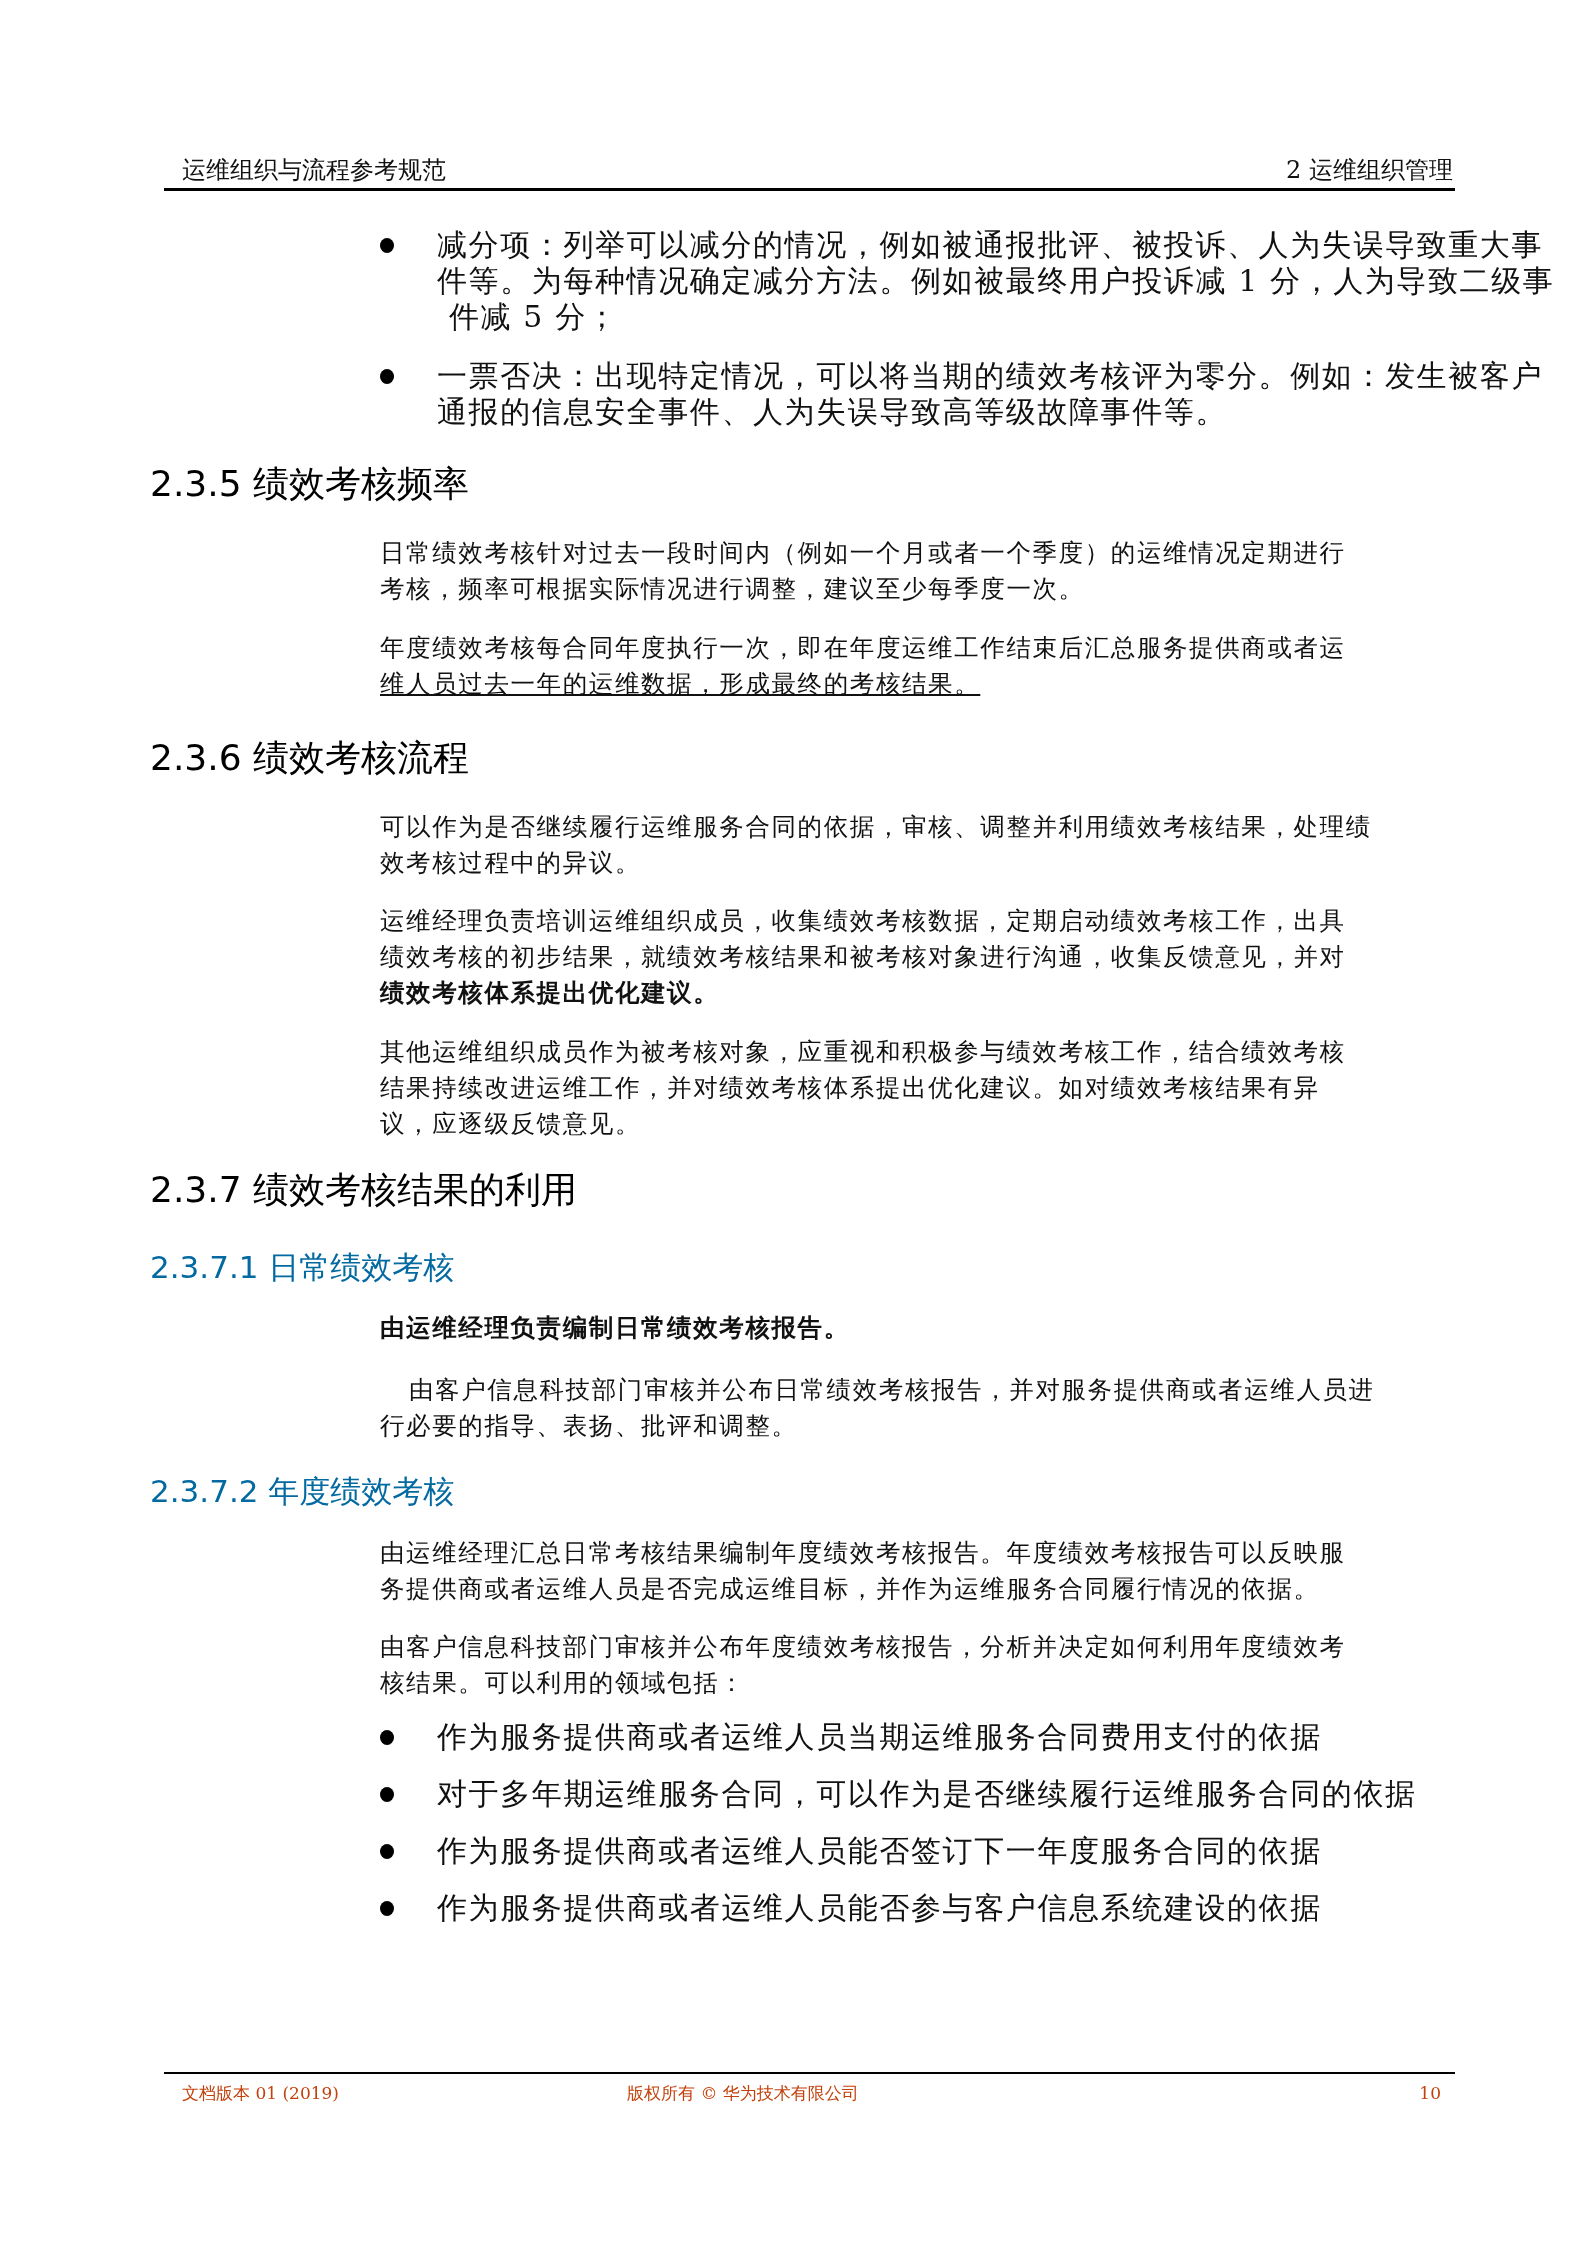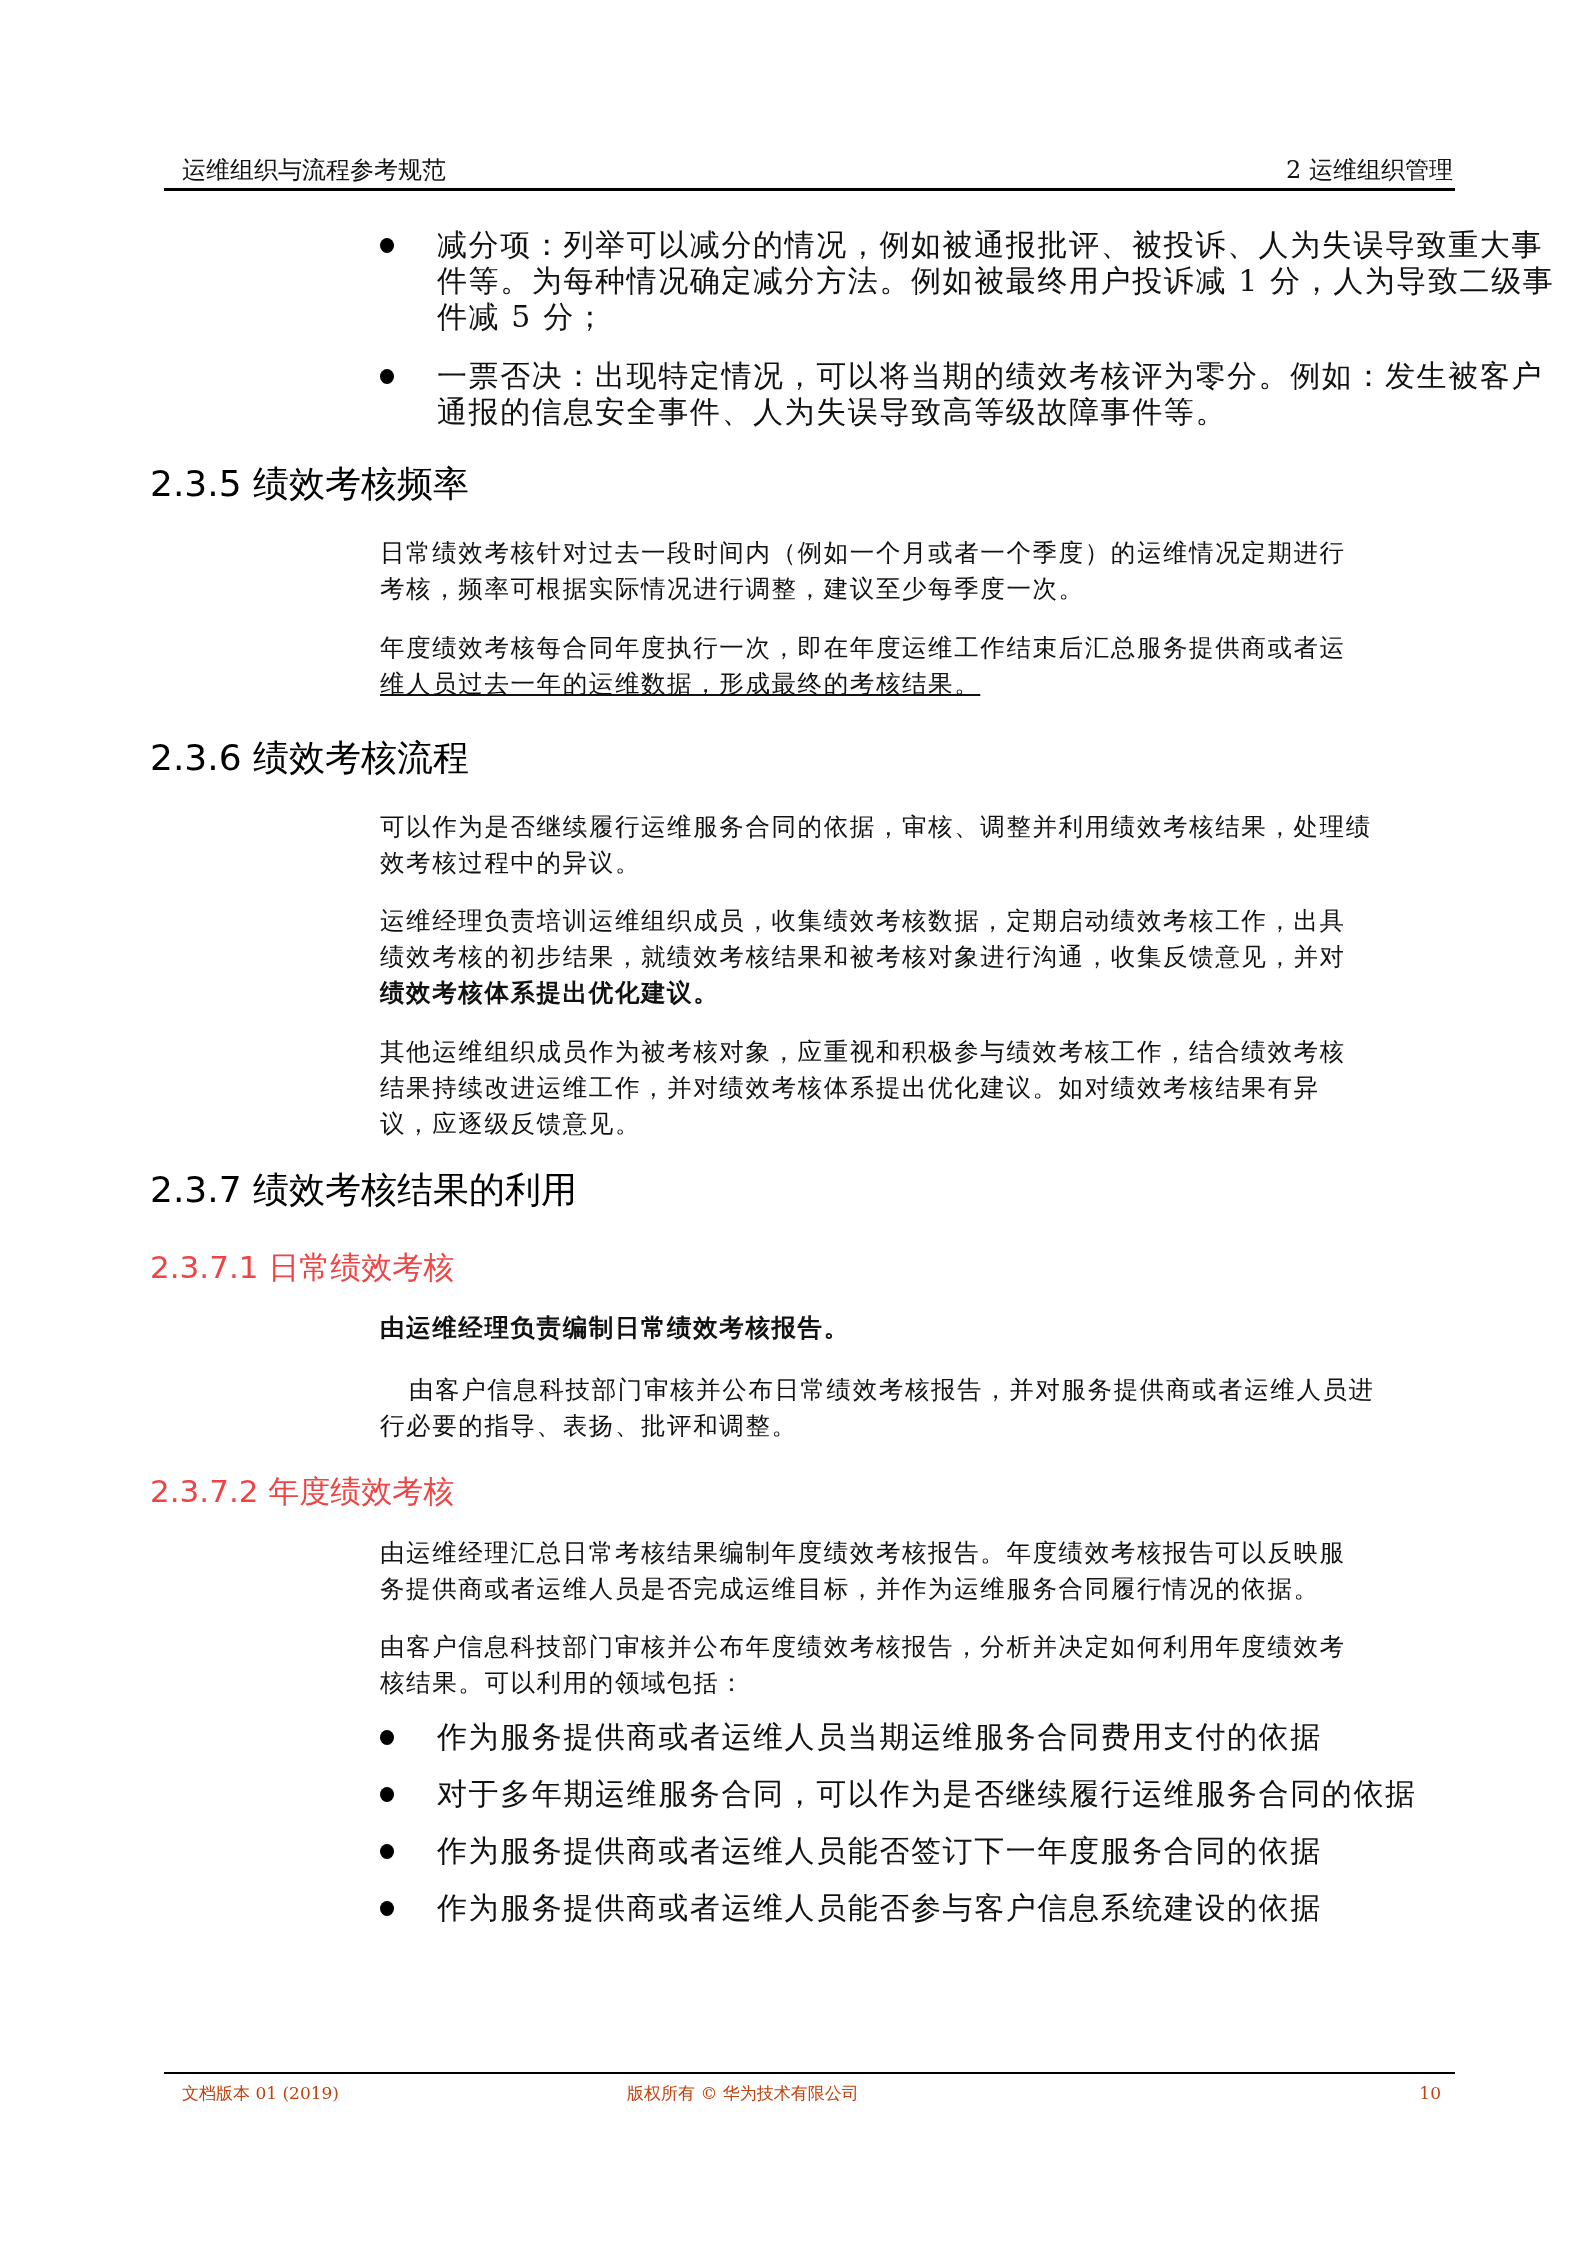--- a/index.html
+++ b/index.html
@@ -2,37 +2,37 @@
 <html><head>
 <meta charset="utf-8">
 <style>
   html, body { margin:0; padding:0; background:#ffffff; }
   body { width:1586px; height:2244px; position:relative; overflow:hidden;
          font-family:"DejaVu Serif","Liberation Serif",serif; color:#111; }
   .abs { position:absolute; white-space:nowrap; }
   .hdr { font-size:24px; line-height:30px; color:#111; }
   .rule { position:absolute; left:164px; width:1291px; height:3px; background:#000; }
   .h3 { font-family:"DejaVu Sans","Liberation Sans",sans-serif; font-size:36px; line-height:44px; color:#000; left:150px; }
-  .h4 { font-family:"DejaVu Sans","Liberation Sans",sans-serif; font-size:31px; line-height:40px; color:#ef4444; left:150px; }
+  .h4 { font-family:"DejaVu Sans","Liberation Sans",sans-serif; font-size:31px; line-height:40px; color:#0369a1; left:150px; }
   .p  { font-size:24.5px; line-height:36px; left:380px; letter-spacing:1.6px; color:#111; }
   .bl { font-size:30px; line-height:36px; left:437px; letter-spacing:1.6px; color:#111; }
   .dot { position:absolute; left:380px; width:14px; height:15px; border-radius:50%; background:#000; }
   .ftr { font-size:17px; line-height:30px; color:#c2410c; }
 </style>
 </head>
 <body>
 
 <div class="abs hdr" style="left:182px; top:155px;">运维组织与流程参考规范</div>
 <div class="abs hdr" style="right:133px; top:155px;">2 运维组织管理</div>
 <div class="rule" style="top:188px;"></div>
 
 <div class="dot" style="top:238px;"></div>
 <div class="abs bl" style="top:227px;">减分项：列举可以减分的情况，例如被通报批评、被投诉、人为失误导致重大事</div>
 <div class="abs bl" style="top:263px;">件等。为每种情况确定减分方法。例如被最终用户投诉减 1 分，人为导致二级事</div>
-<div class="abs bl" style="top:299px;">件减 5 分；</div>
+<div class="abs bl" style="top:299px;margin-left:12px;">件减 5 分；</div>
 
 <div class="dot" style="top:369px;"></div>
 <div class="abs bl" style="top:358px;">一票否决：出现特定情况，可以将当期的绩效考核评为零分。例如：发生被客户</div>
 <div class="abs bl" style="top:394px;">通报的信息安全事件、人为失误导致高等级故障事件等。</div>
 
 <div class="abs h3" style="top:462px;">2.3.5 绩效考核频率</div>
 <div class="abs p" style="top:535px;">日常绩效考核针对过去一段时间内（例如一个月或者一个季度）的运维情况定期进行</div>
 <div class="abs p" style="top:571px;">考核，频率可根据实际情况进行调整，建议至少每季度一次。</div>
 <div class="abs p" style="top:630px;">年度绩效考核每合同年度执行一次，即在年度运维工作结束后汇总服务提供商或者运</div>
 <div class="abs p" style="top:666px;text-decoration:underline;">维人员过去一年的运维数据，形成最终的考核结果。</div>

